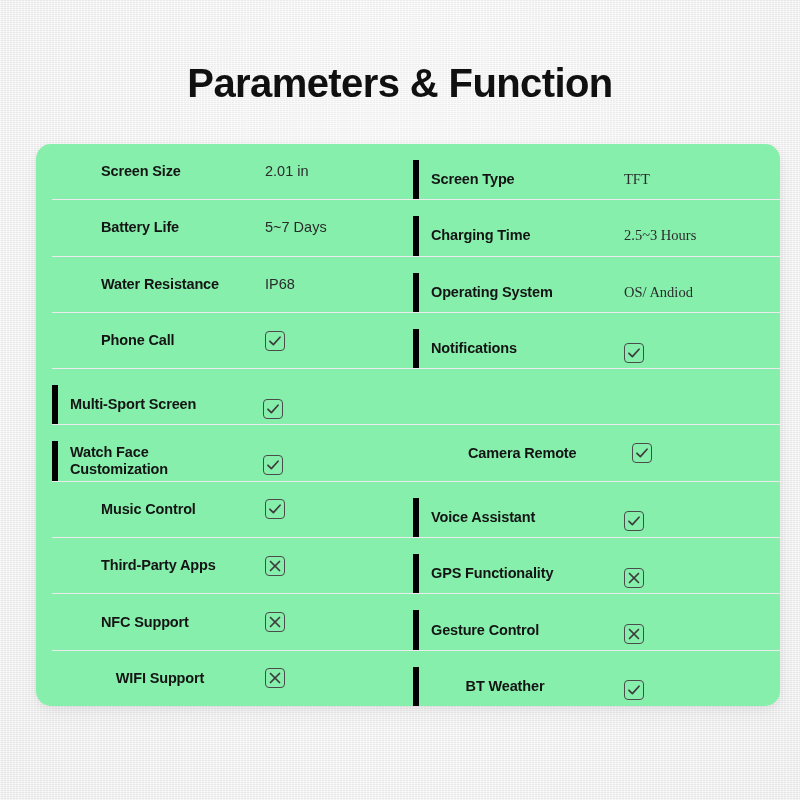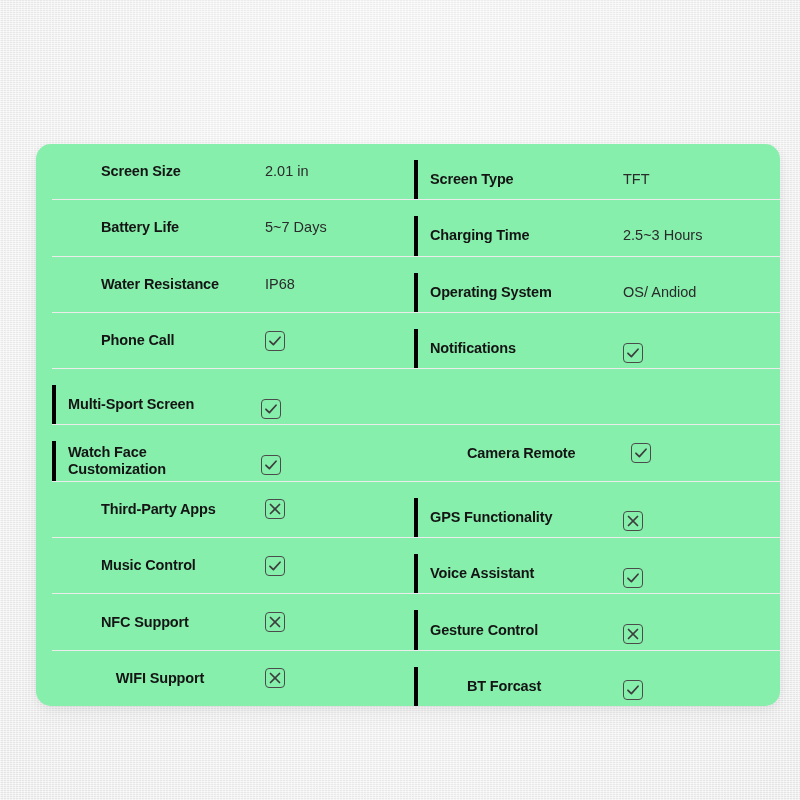--- a/index.html
+++ b/index.html
@@ -66,21 +66,21 @@
     text-align: center;
   }
 
   .spec-cell {
     display: flex;
     align-items: center;
     position: relative;
     min-width: 0;
   }
   .spec-cell.left  { width: 364px; }
-  .spec-cell.right { width: 364px; border-left: 4px solid #000000; margin-top: 16px; }
+  .spec-cell.right { width: 364px; border-left: 6px solid #000000; margin-top: 16px; }
 
   .cell-label {
     font-size: 14.5px;
     font-weight: bold;
     color: #141414;
     letter-spacing: -0.15px;
     line-height: 17px;
   }
   .spec-cell.left .cell-label {
     margin-left: 49px;
@@ -92,21 +92,21 @@
   }
 
   .cell-value {
     font-size: 14.5px;
     font-weight: normal;
     color: #2b2b2b;
     line-height: 17px;
     white-space: nowrap;
   }
   .spec-cell.left .cell-value  { margin-left: 46px; }
-  .spec-cell.right .cell-value { margin-left: 45px; }
+  .spec-cell.right .cell-value { margin-left: 45px; font-family: Liberation Serif, serif; }
 
   .cell-value.is-mark {
     margin-left: 0;
     display: flex;
     align-items: center;
   }
   .spec-cell.left  .cell-value.is-mark { margin-left: 46px; }
   .spec-cell.right .cell-value.is-mark { margin-left: 45px; }
 
   .mark-box {
@@ -132,20 +132,21 @@
   }
 
   
   .spec-cell.right .mark-box { position: relative; top: 4px; }
 </style>
 </head>
 <body>
 
 <div class="page">
 
+  <div class="page-title">Parameters &amp; Function</div>
 
   <div class="spec-card">
       <div class="spec-row">
         <div class="spec-cell left">
           <div class="cell-label">Screen Size</div>
           <div class="cell-value">2.01 in</div>
         </div>
         <div class="spec-cell right">
           <div class="cell-label">Screen Type</div>
           <div class="cell-value">TFT</div>
@@ -222,20 +223,42 @@
             <span class="mark-box">
               <svg viewBox="0 0 20 20">
                 <path d="M4.4 10.3 L8.2 14.0 L15.6 5.8"></path>
               </svg>
             </span>
           </div>
         </div>
       </div>
       <div class="spec-row">
         <div class="spec-cell left">
+          <div class="cell-label">Music Control</div>
+          <div class="cell-value is-mark">
+            <span class="mark-box">
+              <svg viewBox="0 0 20 20">
+                <path d="M4.4 10.3 L8.2 14.0 L15.6 5.8"></path>
+              </svg>
+            </span>
+          </div>
+        </div>
+        <div class="spec-cell right">
+          <div class="cell-label">Voice Assistant</div>
+          <div class="cell-value is-mark">
+            <span class="mark-box">
+              <svg viewBox="0 0 20 20">
+                <path d="M4.4 10.3 L8.2 14.0 L15.6 5.8"></path>
+              </svg>
+            </span>
+          </div>
+        </div>
+      </div>
+      <div class="spec-row">
+        <div class="spec-cell left">
           <div class="cell-label">Third-Party Apps</div>
           <div class="cell-value is-mark">
             <span class="mark-box">
               <svg viewBox="0 0 20 20">
                 <line x1="5" y1="5" x2="15" y2="15"></line>
                 <line x1="15" y1="5" x2="5" y2="15"></line>
               </svg>
             </span>
           </div>
         </div>
@@ -246,42 +269,20 @@
               <svg viewBox="0 0 20 20">
                 <line x1="5" y1="5" x2="15" y2="15"></line>
                 <line x1="15" y1="5" x2="5" y2="15"></line>
               </svg>
             </span>
           </div>
         </div>
       </div>
       <div class="spec-row">
         <div class="spec-cell left">
-          <div class="cell-label">Music Control</div>
-          <div class="cell-value is-mark">
-            <span class="mark-box">
-              <svg viewBox="0 0 20 20">
-                <path d="M4.4 10.3 L8.2 14.0 L15.6 5.8"></path>
-              </svg>
-            </span>
-          </div>
-        </div>
-        <div class="spec-cell right">
-          <div class="cell-label">Voice Assistant</div>
-          <div class="cell-value is-mark">
-            <span class="mark-box">
-              <svg viewBox="0 0 20 20">
-                <path d="M4.4 10.3 L8.2 14.0 L15.6 5.8"></path>
-              </svg>
-            </span>
-          </div>
-        </div>
-      </div>
-      <div class="spec-row">
-        <div class="spec-cell left">
           <div class="cell-label">NFC Support</div>
           <div class="cell-value is-mark">
             <span class="mark-box">
               <svg viewBox="0 0 20 20">
                 <line x1="5" y1="5" x2="15" y2="15"></line>
                 <line x1="15" y1="5" x2="5" y2="15"></line>
               </svg>
             </span>
           </div>
         </div>
@@ -303,21 +304,21 @@
           <div class="cell-value is-mark">
             <span class="mark-box">
               <svg viewBox="0 0 20 20">
                 <line x1="5" y1="5" x2="15" y2="15"></line>
                 <line x1="15" y1="5" x2="5" y2="15"></line>
               </svg>
             </span>
           </div>
         </div>
         <div class="spec-cell right">
-          <div class="cell-label">BT Forcast</div>
+          <div class="cell-label">BT Weather</div>
           <div class="cell-value is-mark">
             <span class="mark-box">
               <svg viewBox="0 0 20 20">
                 <path d="M4.4 10.3 L8.2 14.0 L15.6 5.8"></path>
               </svg>
             </span>
           </div>
         </div>
       </div>
     </div>

